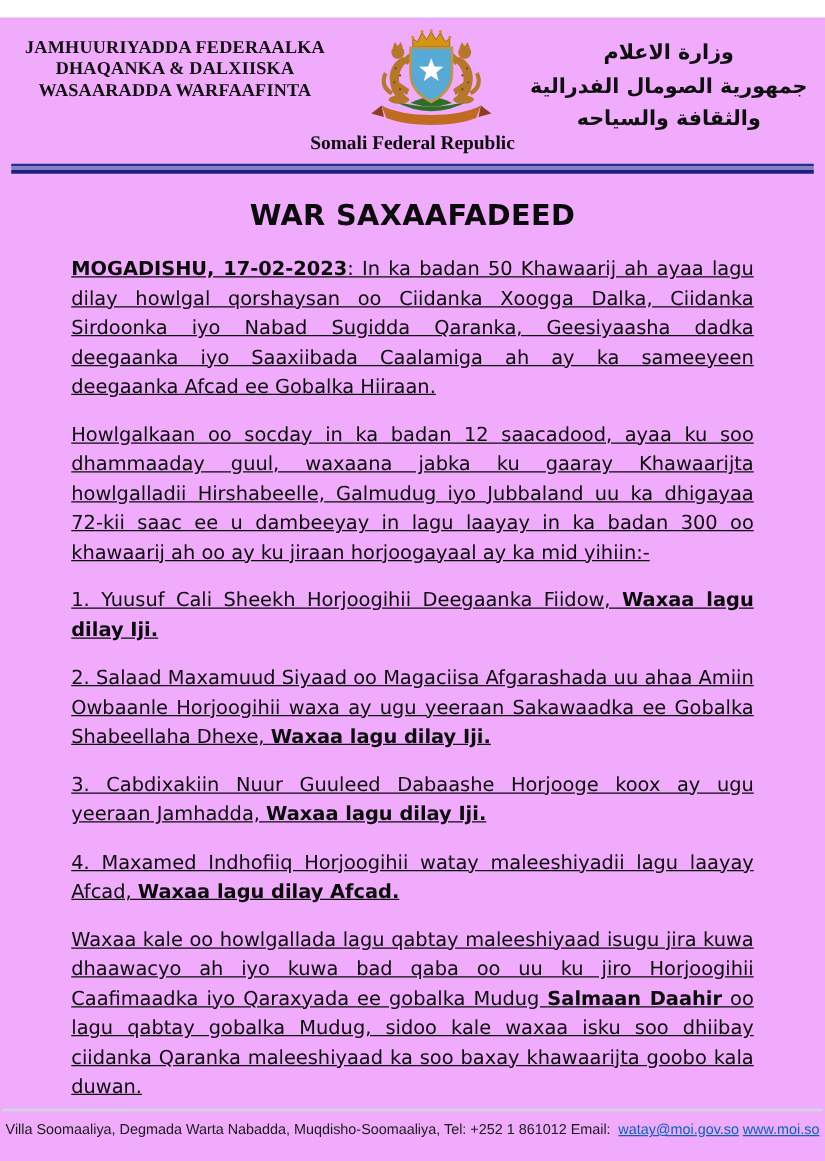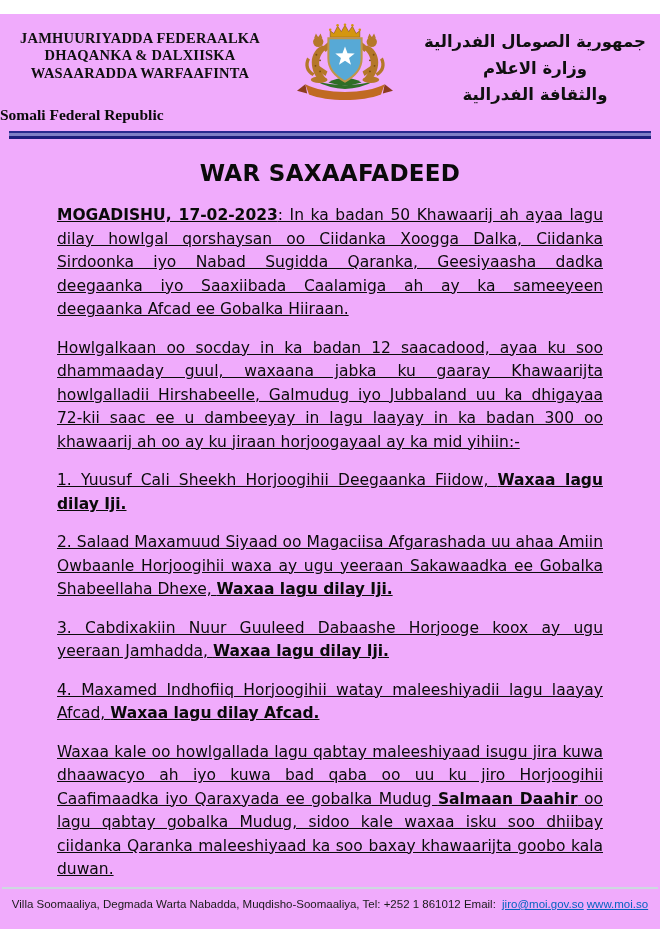--- a/index.html
+++ b/index.html
@@ -36,20 +36,21 @@
     width: 222px;
     padding-top: 6px;
     direction: rtl;
     text-align: center;
     font-weight: 700;
     font-size: 16.5px;
     line-height: 1.62;
     color: #101010;
   }
   .en-titles {
+    text-align: center;
     font-family: "Liberation Serif", serif;
     margin-top: -3px;
     line-height: 1.22;
   }
   .en-titles .sfr { font-weight: 700; font-size: 15.5px; }
   .en-titles .min { font-weight: 400; font-size: 15.5px; }
 
   .divider { margin: 6px 9px 0 9px; }
   .divider .d1 { height: 2px; background: #2a2a8f; }
   .divider .d2 { height: 3px; background: #8080c6; }
@@ -157,23 +158,23 @@
         <circle cx="73" cy="2" r="1.4" fill="#d4960f"></circle>
         <circle cx="81" cy="7" r="1.4" fill="#d4960f"></circle>
 
         <path d="M47 16 H83 V38 C83 50 76 57 65 63 C54 57 47 50 47 38 Z" fill="#57a9d6" stroke="#c09548" stroke-width="2.2"></path>
 
         <path d="M65 25 L67.7 32.3 L75.5 32.6 L69.4 37.4 L71.5 44.9 L65 40.6 L58.5 44.9 L60.6 37.4 L54.5 32.6 L62.3 32.3 Z" fill="#ffffff"></path>
       </svg>
     </div>
 
     <div class="lh-right">
+      <div>وزارة الاعلام</div>
       <div>جمهورية الصومال الفدرالية</div>
-      <div>وزارة الاعلام</div>
-      <div>والثقافة الفدرالية</div>
+      <div>والثقافة والسياحه</div>
     </div>
   </div>
 
   <div class="en-titles">
     <div class="sfr">Somali Federal Republic</div>
   </div>
 
   <div class="divider">
     <div class="d1"></div>
     <div class="d2"></div>
@@ -188,17 +189,17 @@
     <p class="para"><span>1. Yuusuf Cali Sheekh Horjoogihii Deegaanka Fiidow, </span><b>Waxaa lagu dilay Iji.</b></p>
     <p class="para"><span>2. Salaad Maxamuud Siyaad oo Magaciisa Afgarashada uu ahaa Amiin Owbaanle Horjoogihii waxa ay ugu yeeraan Sakawaadka ee Gobalka Shabeellaha Dhexe, </span><b>Waxaa lagu dilay Iji.</b></p>
     <p class="para"><span>3. Cabdixakiin Nuur Guuleed Dabaashe Horjooge koox ay ugu yeeraan Jamhadda, </span><b>Waxaa lagu dilay Iji.</b></p>
     <p class="para"><span>4. Maxamed Indhofiiq Horjoogihii watay maleeshiyadii lagu laayay Afcad, </span><b>Waxaa lagu dilay Afcad.</b></p>
     <p class="para"><span>Waxaa kale oo howlgallada lagu qabtay maleeshiyaad isugu jira kuwa dhaawacyo ah iyo kuwa bad qaba oo uu ku jiro Horjoogihii Caafimaadka iyo Qaraxyada ee gobalka Mudug </span><b>Salmaan Daahir</b><span> oo lagu qabtay gobalka Mudug, sidoo kale waxaa isku soo dhiibay ciidanka Qaranka maleeshiyaad ka soo baxay khawaarijta goobo kala duwan.</span></p>
   </div>
 
   <div class="footer">
     <div class="footer-rule"></div>
     <div class="footer-text">
-      <span>Villa Soomaaliya, Degmada Warta Nabadda, Muqdisho-Soomaaliya, Tel: +252 1 861012 Email: </span><a class="link">jiro@moi.gov.so</a><a class="link">www.moi.so</a>
+      <span>Villa Soomaaliya, Degmada Warta Nabadda, Muqdisho-Soomaaliya, Tel: +252 1 861012 Email: </span><a class="link">watay@moi.gov.so</a><a class="link">www.moi.so</a>
     </div>
   </div>
 
 </div>
 
 </body></html>

